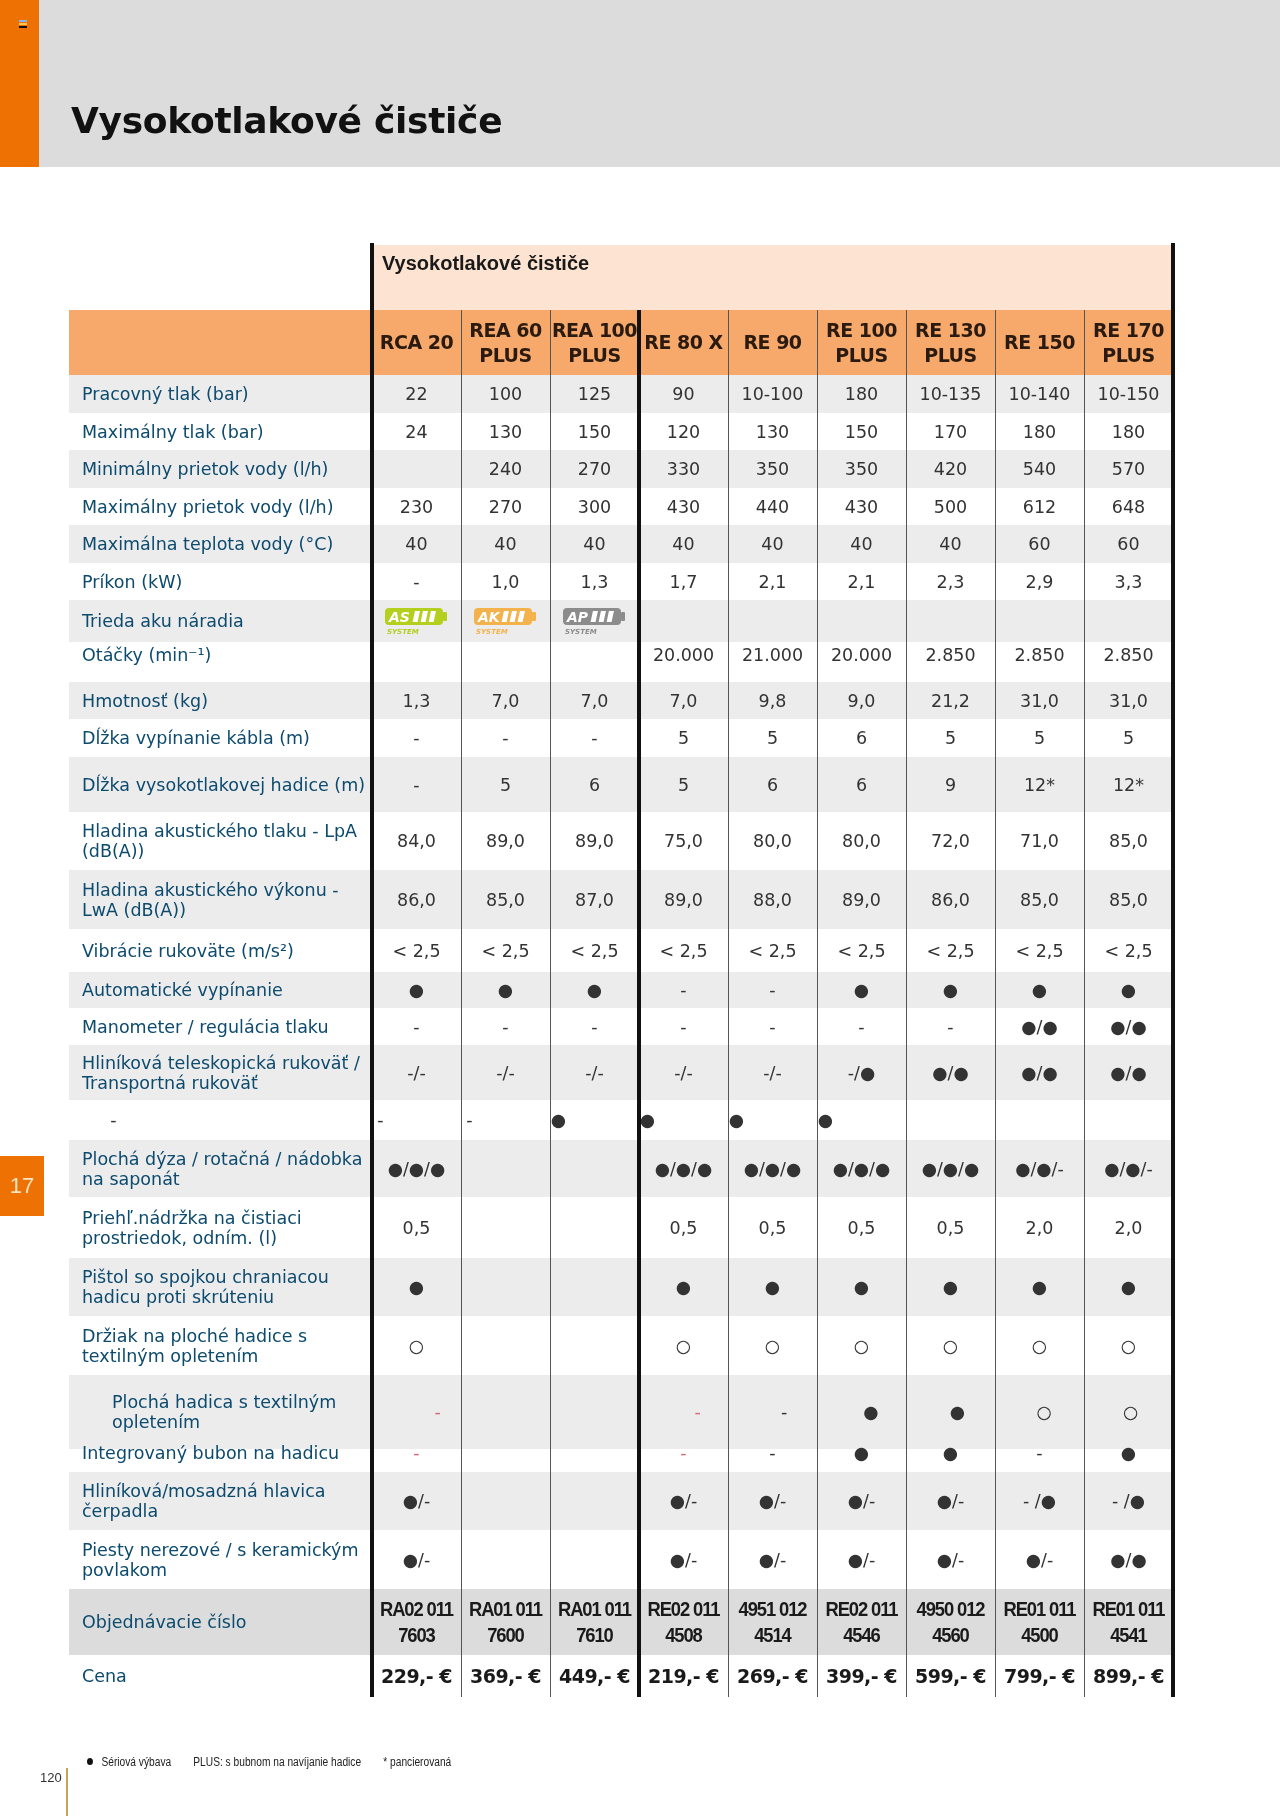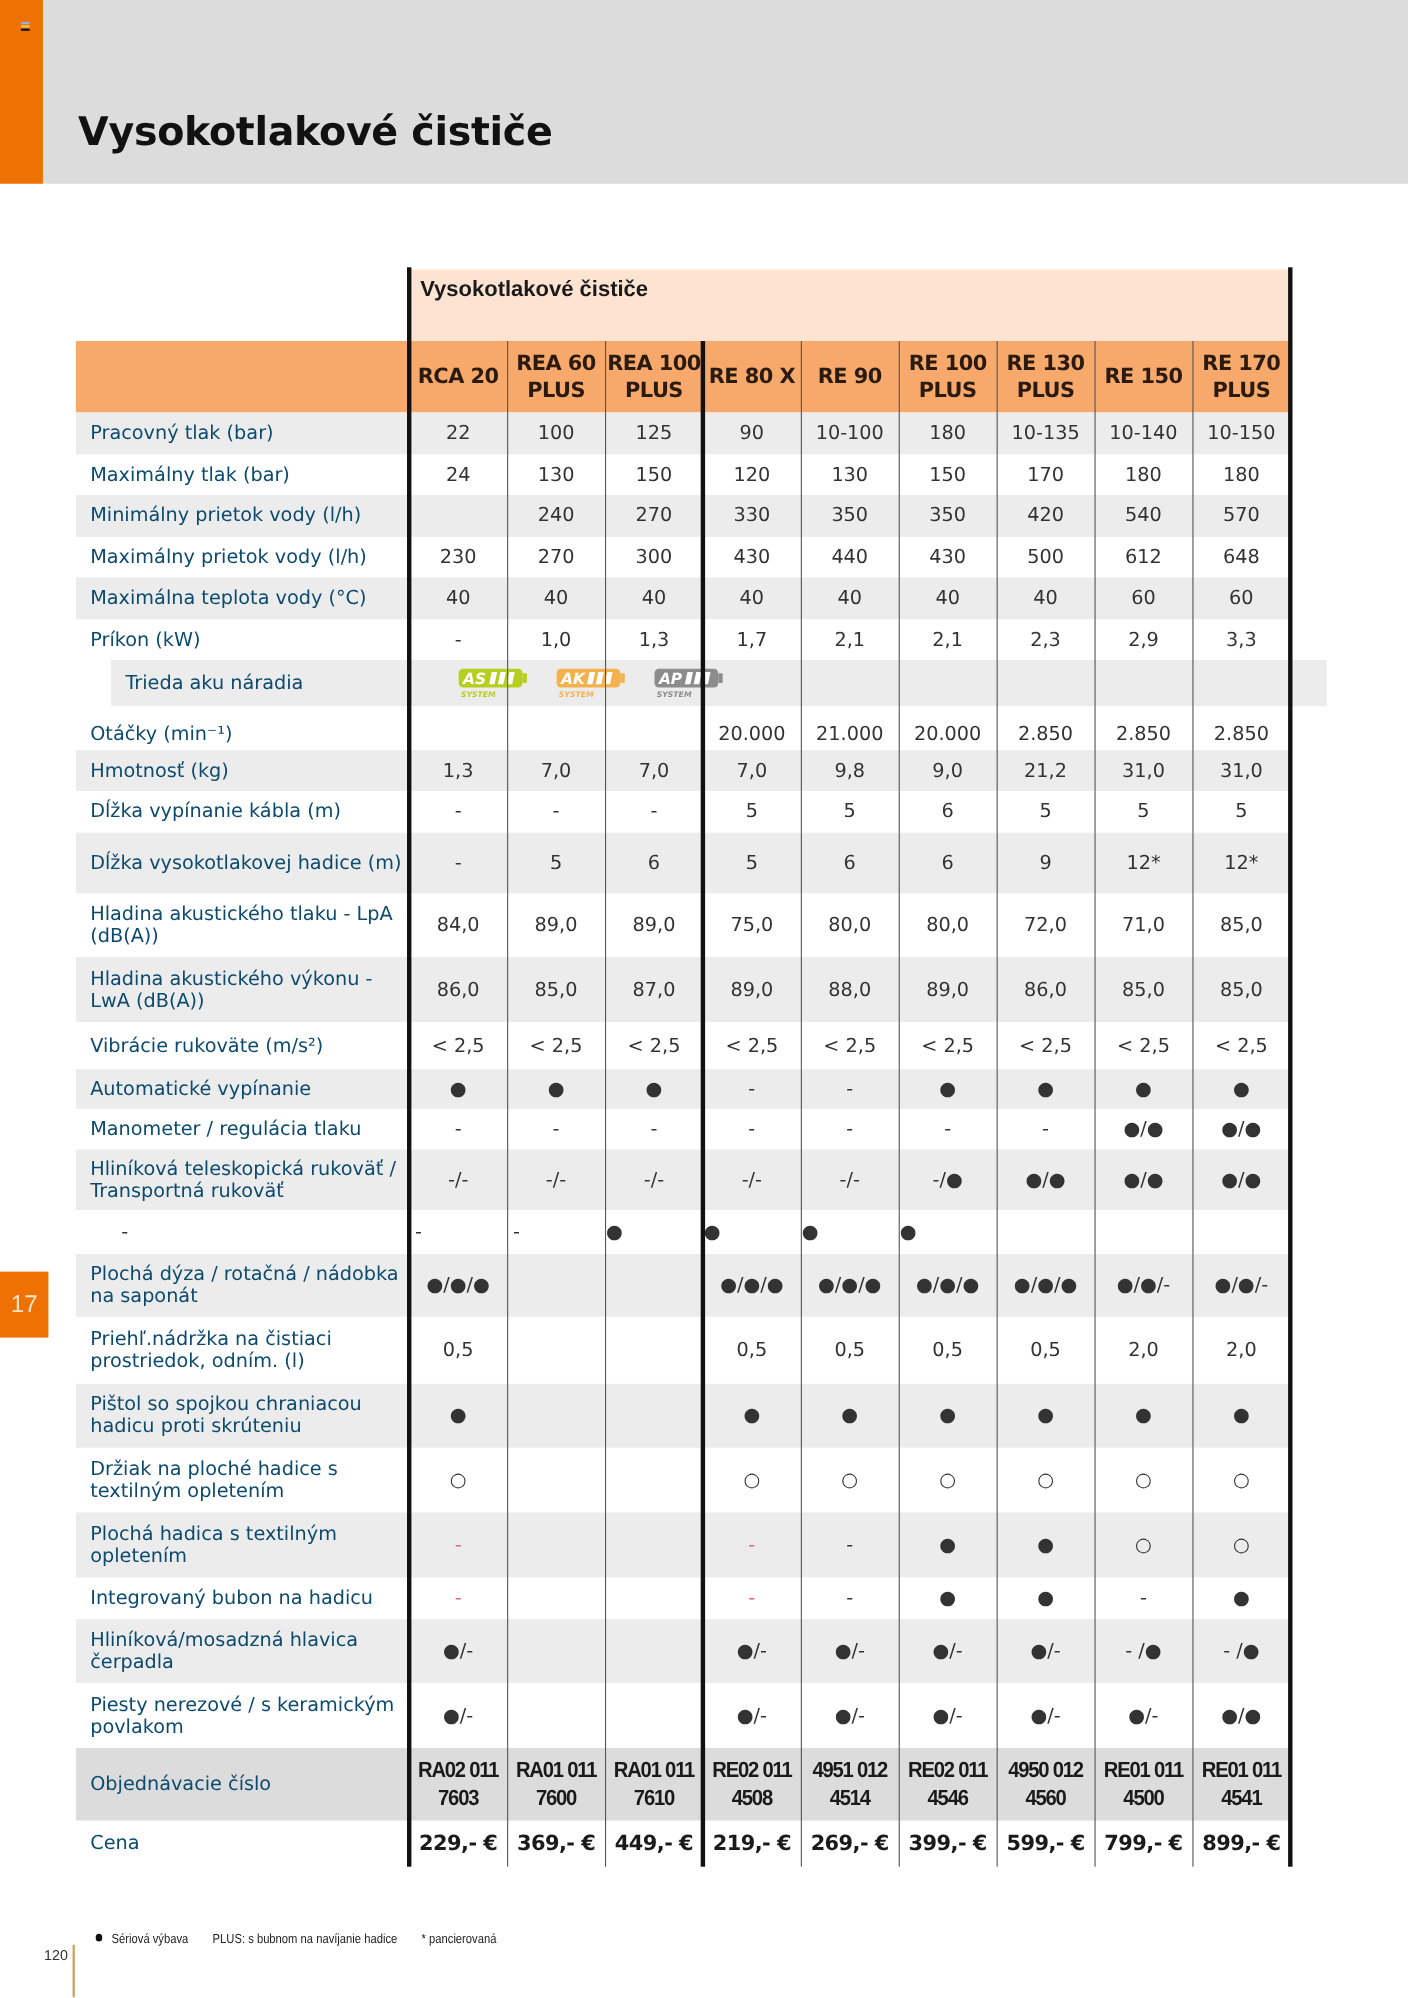--- a/index.html
+++ b/index.html
@@ -138,21 +138,21 @@
       <div class="cell">-</div>
       <div class="cell">1,0</div>
       <div class="cell">1,3</div>
       <div class="cell">1,7</div>
       <div class="cell">2,1</div>
       <div class="cell">2,1</div>
       <div class="cell">2,3</div>
       <div class="cell">2,9</div>
       <div class="cell">3,3</div>
     </div>
-    <div class="row alt" style="top: 355px; height: 42px; margin-left: 32px;">
+    <div class="row alt" style="top: 355px; height: 42px;">
       <div class="cell-label">Trieda aku náradia</div>
       <div class="cell">
         <svg class="badge" viewBox="0 0 68 30">
           <rect x="2" y="2" width="58" height="17" rx="4" fill="#b5cf1e"></rect>
           <rect x="60" y="6" width="4" height="9" rx="1" fill="#b5cf1e"></rect>
           <text x="6" y="16" font-family="DejaVu Sans, sans-serif" font-size="14" font-weight="bold" font-style="italic" fill="#fff">AS</text>
           <rect x="33" y="5" width="5" height="11" fill="#fff" transform="skewX(-12)"></rect>
           <rect x="41" y="5" width="5" height="11" fill="#fff" transform="skewX(-12)"></rect>
           <rect x="49" y="5" width="5" height="11" fill="#fff" transform="skewX(-12)"></rect>
           <text x="4" y="28" font-family="DejaVu Sans, sans-serif" font-size="7" font-weight="bold" font-style="italic" fill="#b5cf1e">SYSTEM</text>
@@ -180,21 +180,21 @@
           <text x="4" y="28" font-family="DejaVu Sans, sans-serif" font-size="7" font-weight="bold" font-style="italic" fill="#8c8c8c">SYSTEM</text>
         </svg>
       </div>
       <div class="cell"></div>
       <div class="cell"></div>
       <div class="cell"></div>
       <div class="cell"></div>
       <div class="cell"></div>
       <div class="cell"></div>
     </div>
-    <div class="row" style="top: 403px; height: 40px;">
+    <div class="row" style="top: 390px; height: 40px;">
       <div class="cell-label">Otáčky (min⁻¹)</div>
       <div class="cell"></div>
       <div class="cell"></div>
       <div class="cell"></div>
       <div class="cell">20.000</div>
       <div class="cell">21.000</div>
       <div class="cell">20.000</div>
       <div class="cell">2.850</div>
       <div class="cell">2.850</div>
       <div class="cell">2.850</div>
@@ -359,21 +359,21 @@
       <div class="cell">○</div>
       <div class="cell"></div>
       <div class="cell"></div>
       <div class="cell">○</div>
       <div class="cell">○</div>
       <div class="cell">○</div>
       <div class="cell">○</div>
       <div class="cell">○</div>
       <div class="cell">○</div>
     </div>
-    <div class="row alt" style="top: 1130px; height: 59px;">
+    <div class="row alt" style="top: 1130px; height: 74px; padding-left: 30px;">
       <div class="cell-label">Plochá hadica s textilným opletením</div>
       <div class="cell red">-</div>
       <div class="cell"></div>
       <div class="cell"></div>
       <div class="cell red">-</div>
       <div class="cell">-</div>
       <div class="cell">●</div>
       <div class="cell">●</div>
       <div class="cell">○</div>
       <div class="cell">○</div>

